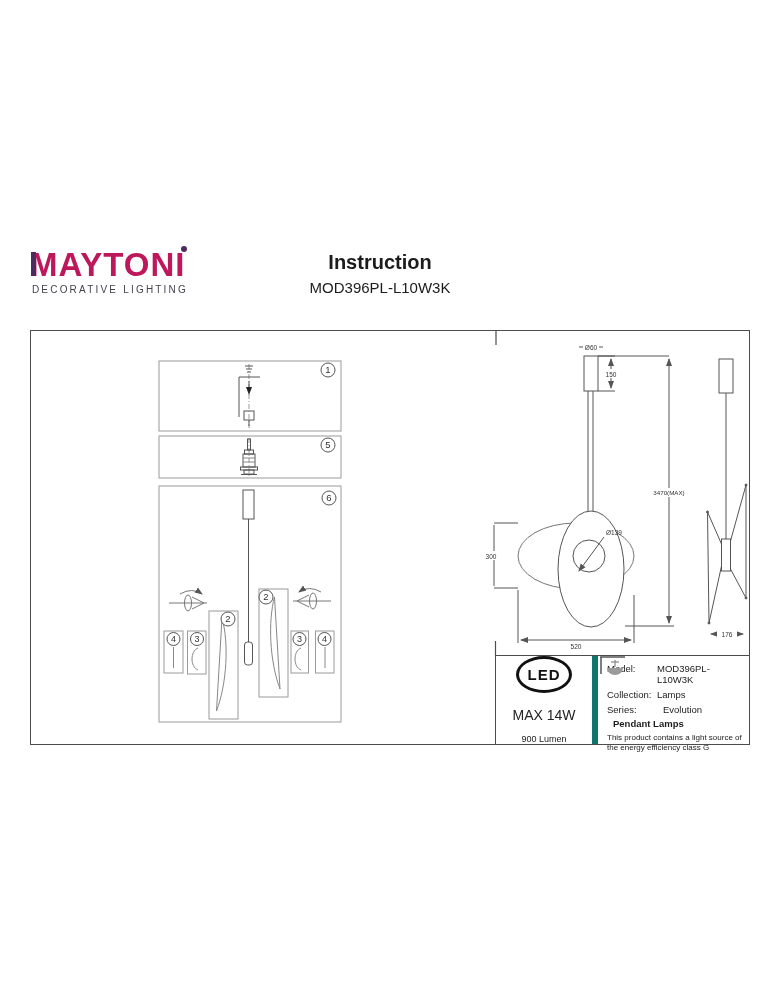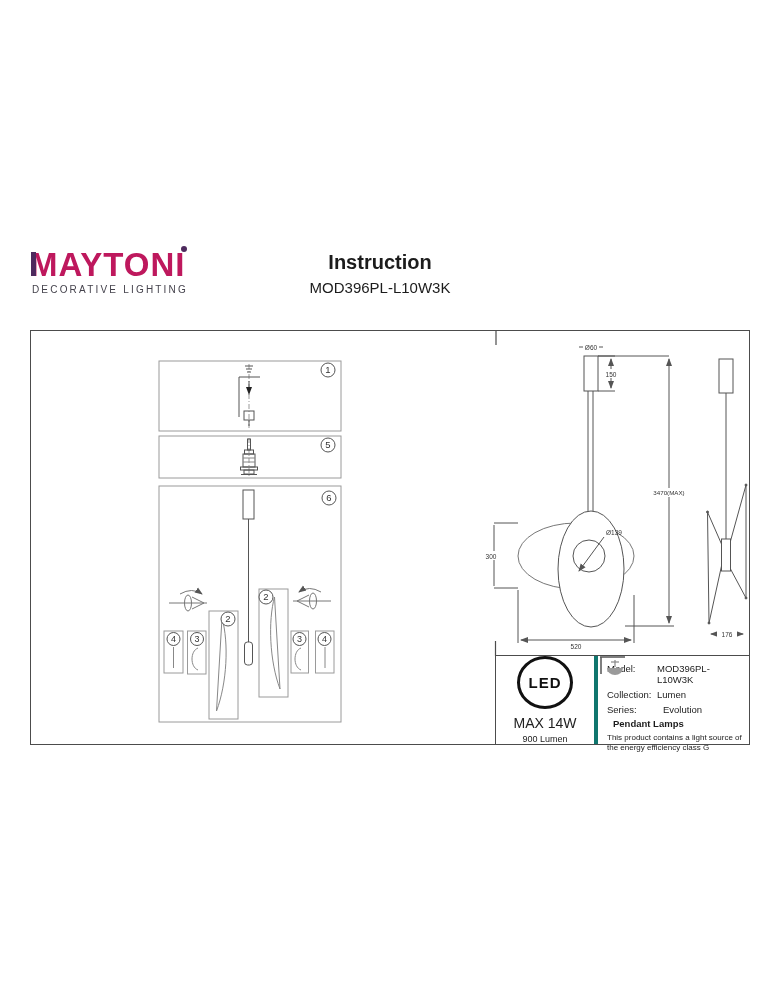--- a/index.html
+++ b/index.html
@@ -23,22 +23,22 @@
 
   
   .sheet{position:absolute;left:30px;top:330px;width:720px;height:415px;
          border:1.5px solid #4c4c4c;box-sizing:border-box;}
   .sheet svg{position:absolute;left:0;top:0;}
   svg text{font-family:"Liberation Sans",sans-serif;fill:#333;}
 
   
   .infobox{position:absolute;left:464px;top:324px;right:-1px;bottom:-1px;
            border:1px solid #4c4c4c;display:flex;background:#fff;box-sizing:border-box;}
-  .led-cell{width:110px;border-right:4px solid #0f766e;display:flex;
-            flex-direction:column;align-items:center;justify-content:center;}
+  .led-cell{width:110px;border-right:6px solid #0f766e;display:flex;
+            flex-direction:column;align-items:center;justify-content:center;gap:8px;}
   .led-circle{width:50px;height:50px;border:3px solid #111;border-radius:50%;
               display:flex;align-items:center;justify-content:center;
               font-weight:bold;font-size:15px;letter-spacing:1px;color:#111;}
   .led-max{margin-top:6px;font-size:14px;color:#222;}
   .led-lumen{margin-top:3px;font-size:9px;color:#222;}
   .spec-cell{flex:1;padding:7px 6px 4px 9px;font-size:9.5px;position:relative;}
   .spec-row{display:flex;margin-bottom:4px;}
   .spec-label{width:48px;flex:none;}
   .spec-value{padding-left:2px;}
   .series-line{display:flex;align-items:flex-end;margin-bottom:2px;}
@@ -244,21 +244,21 @@
       <div class="led-max">MAX 14W</div>
       <div class="led-lumen">900 Lumen</div>
     </div>
     <div class="spec-cell">
       <div class="spec-row">
         <span class="spec-label">Model:</span>
         <span class="spec-value">MOD396PL-L10W3K</span>
       </div>
       <div class="spec-row">
         <span class="spec-label">Collection:</span>
-        <span class="spec-value">Lumen</span>
+        <span class="spec-value">Lamps</span>
       </div>
       <div class="spec-row series-line">
         <span class="spec-label">Series:</span>
         <span class="spec-value" style="padding-left:8px">Evolution</span>
       </div>
       <div class="pendant-row">
         <svg class="pendant-icon" viewBox="0 0 30 22">
           <path d="M1,1 H26" stroke="#555" stroke-width="1.5" fill="none"></path>
           <path d="M2,1 V18" stroke="#555" stroke-width="1.5" fill="none"></path>
           <line x1="16" y1="4" x2="16" y2="11" stroke="#888" stroke-width="1.2"></line>

